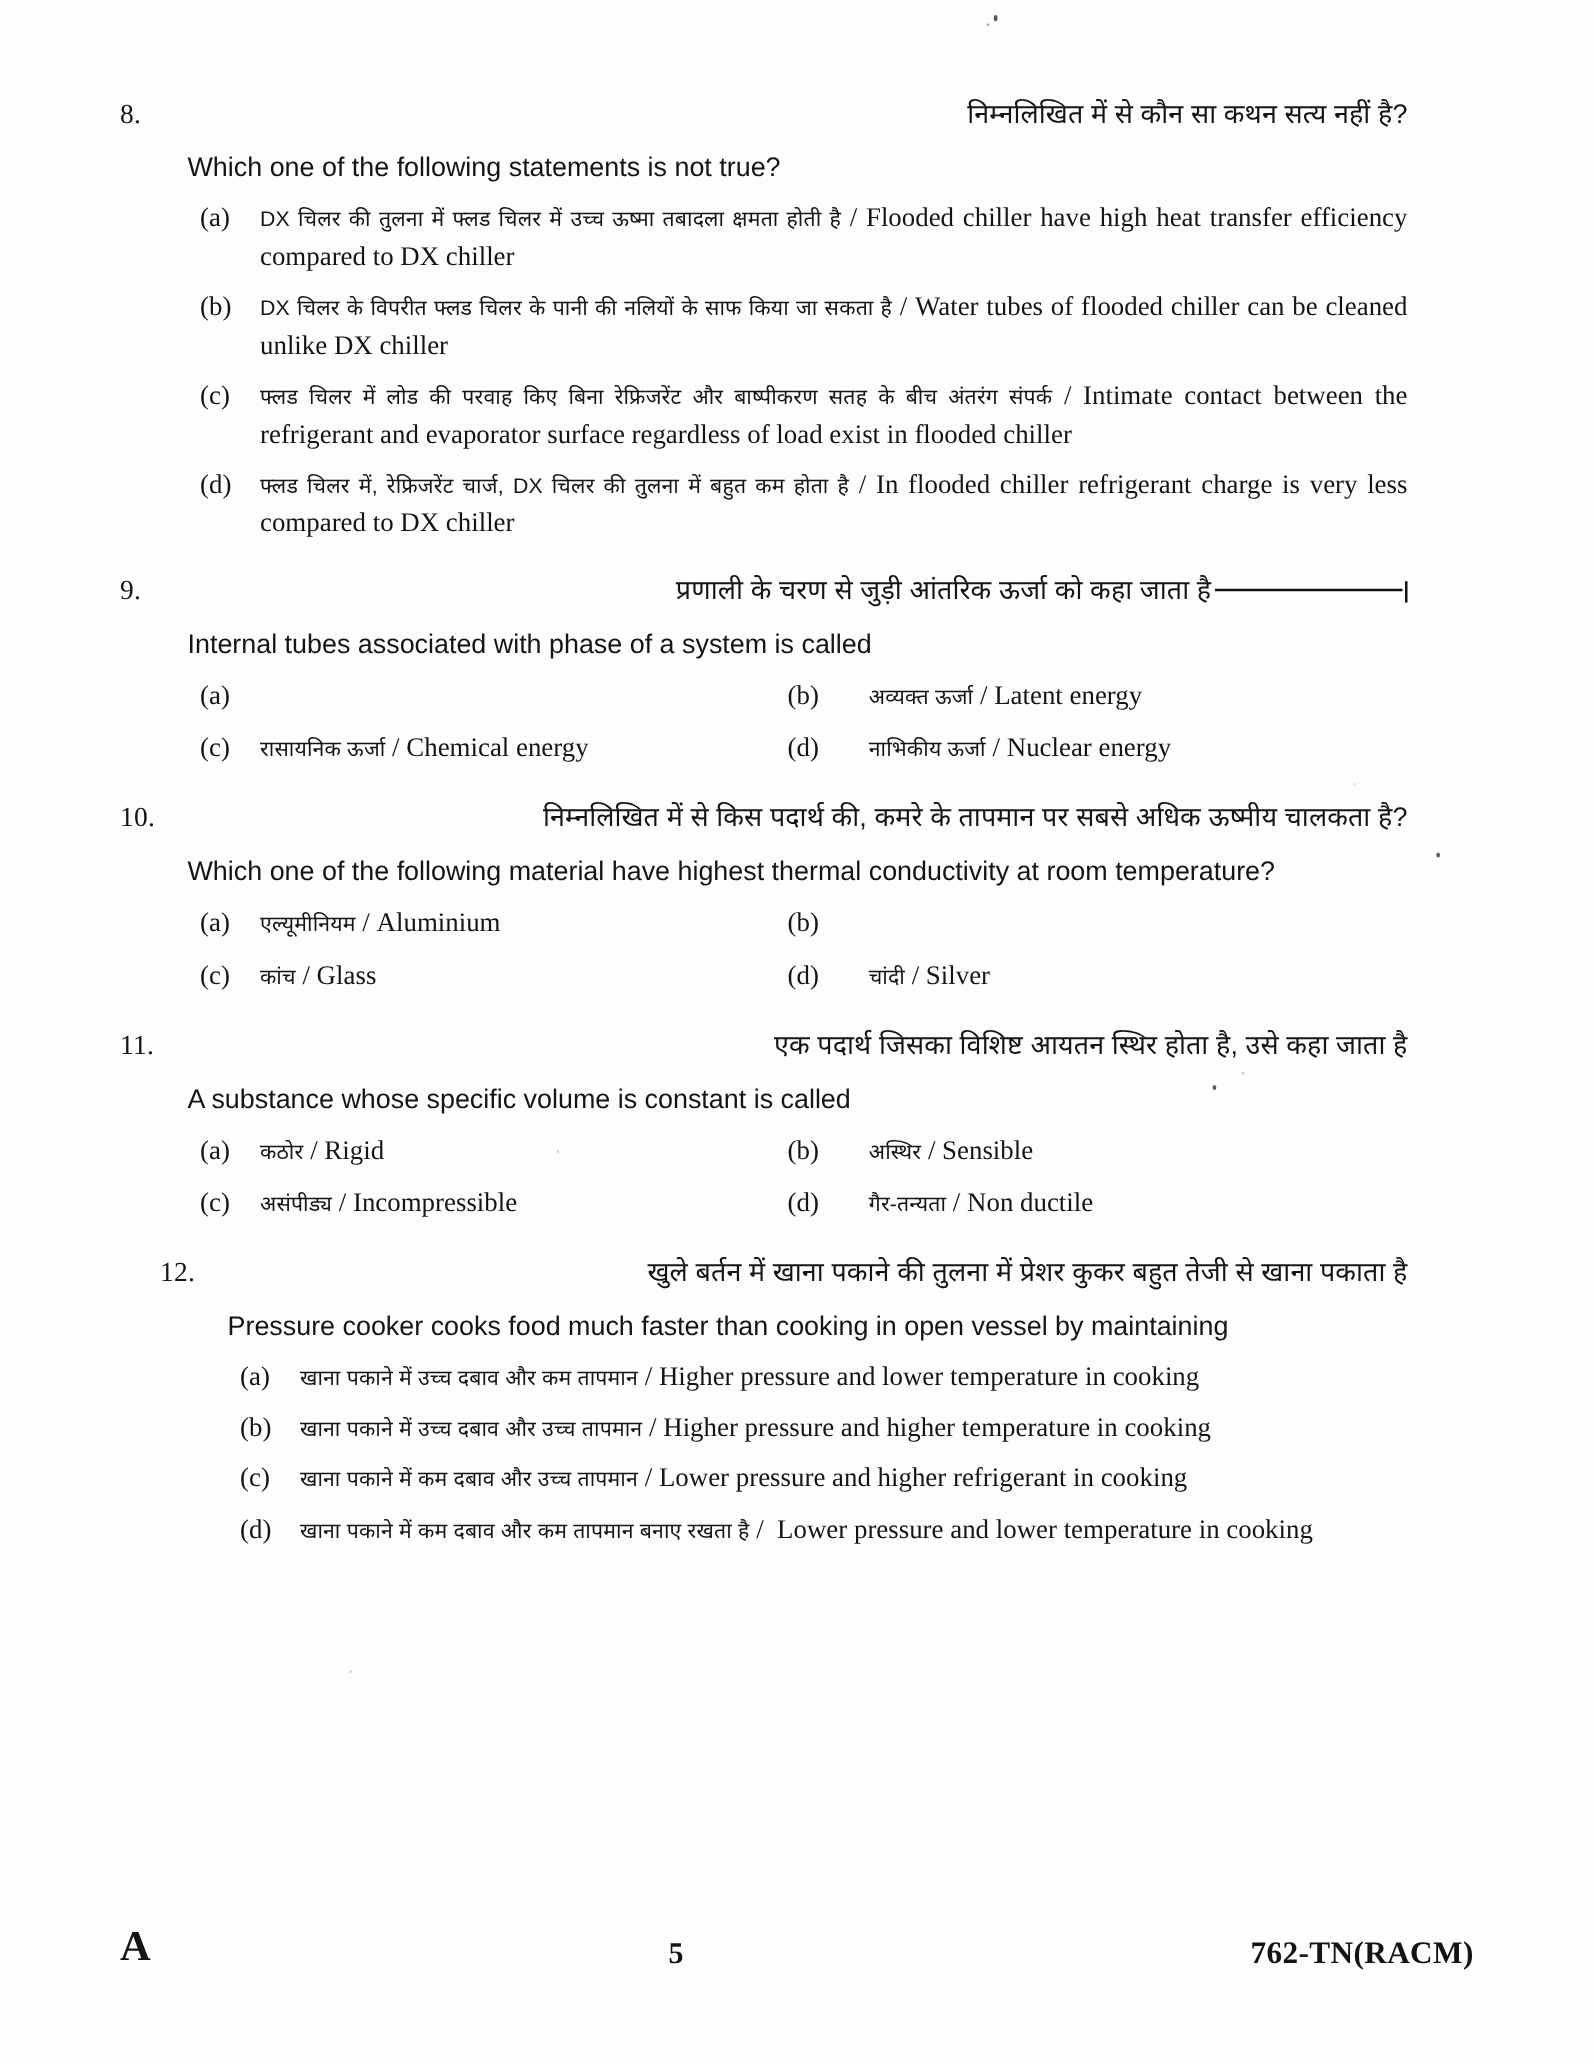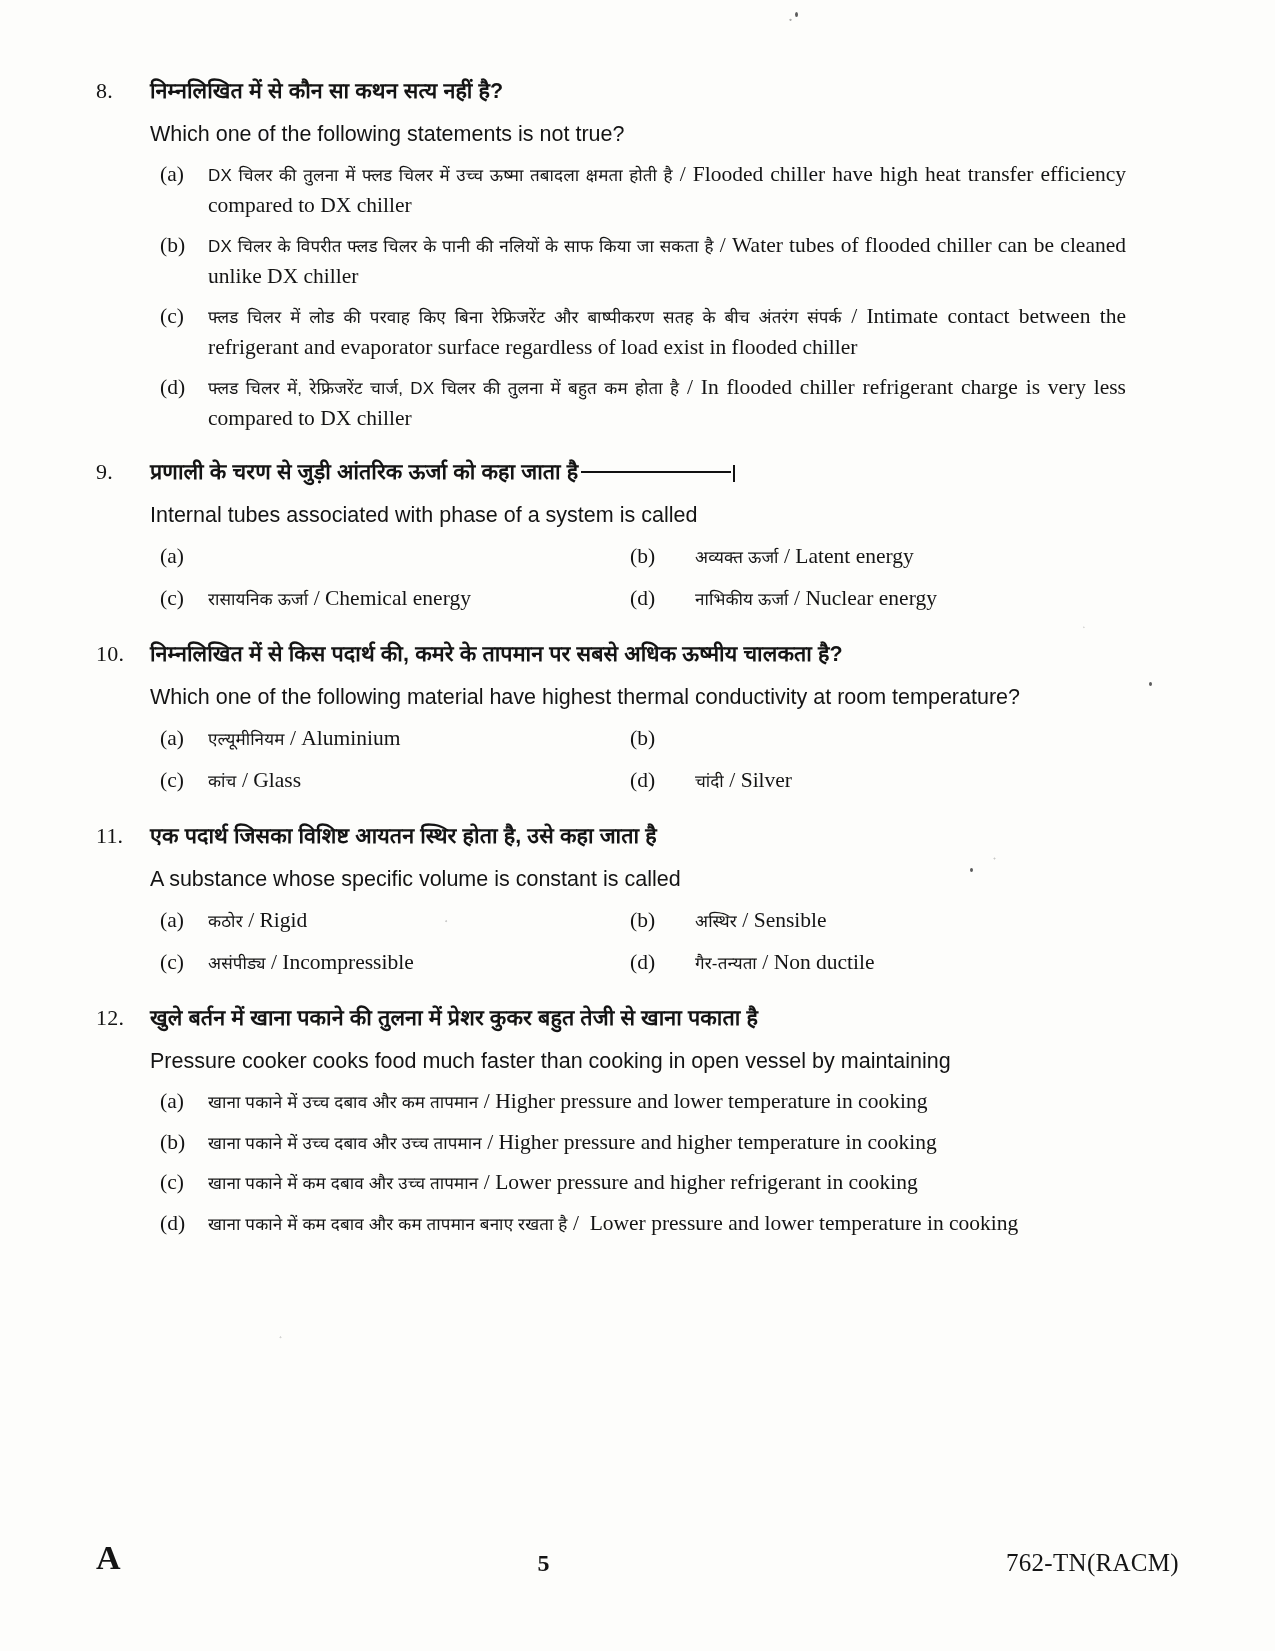--- a/index.html
+++ b/index.html
@@ -48,21 +48,22 @@
     line-height: 1.38;
     letter-spacing: .2px;
   }
   .q-body { flex: 1 1 auto; }
 
   .hindi {
     font-family: "Liberation Sans", "DejaVu Sans", sans-serif;
     font-size: 21px;
     line-height: 1.42;
     letter-spacing: .1px;
-    font-weight: 700;
+    font-weight: 400;
+    text-align: right;
   }
   .eng {
     font-family: Liberation Sans, sans-serif;
     font-size: 21.5px;
     line-height: 1.42;
   }
 
   .q-stem-hi { font-size: 21.5px; }
   .q-stem-en { margin-top: 12px; }
 
@@ -147,21 +148,21 @@
   }
   .footer-center {
     font-family: "Liberation Serif", "DejaVu Serif", serif;
     font-size: 24px;
     font-weight: 700;
     margin-left: -40px;
   }
   .footer-right {
     font-family: "Liberation Serif", "DejaVu Serif", serif;
     font-size: 25px;
-    font-weight: 400;
+    font-weight: 700;
     letter-spacing: .3px;
   }
   .speck { position: absolute; background: #5c5c5c; border-radius: 50%; }
 </style>
 </head>
 <body>
 
 <div class="page">
   <div class="grain"></div>
   <div class="speck" style="left:795px;top:12px;width:3px;height:5px;"></div>
@@ -298,21 +299,21 @@
               <div class="grid-cell right">
                 <div class="opt-lbl">(d)</div>
                 <div class="opt-text"><span class="hi">गैर-तन्यता</span><span class="sep"> / </span><span class="en">Non ductile</span></div>
               </div>
             </div>
           </div>
         </div>
       </div>
     </div>
 
-    <div class="q-block" style="margin-top:26px;">
+    <div class="q-block" style="margin-top:26px;margin-left:32px;">
       <div class="q-head">
         <div class="q-num">12.</div>
         <div class="q-body">
           <div class="hindi q-stem-hi">खुले बर्तन में खाना पकाने की तुलना में प्रेशर कुकर बहुत तेजी से खाना पकाता है</div>
           <div class="eng q-stem-en">Pressure cooker cooks food much faster than cooking in open vessel by maintaining</div>
           <div class="opts-stack">
 
             <div class="opt-row">
               <div class="opt-lbl">(a)</div>
               <div class="opt-text justify"><span class="hi">खाना पकाने में उच्च दबाव और कम तापमान</span><span class="sep"> / </span><span class="en">Higher pressure and lower temperature in cooking</span></div>

